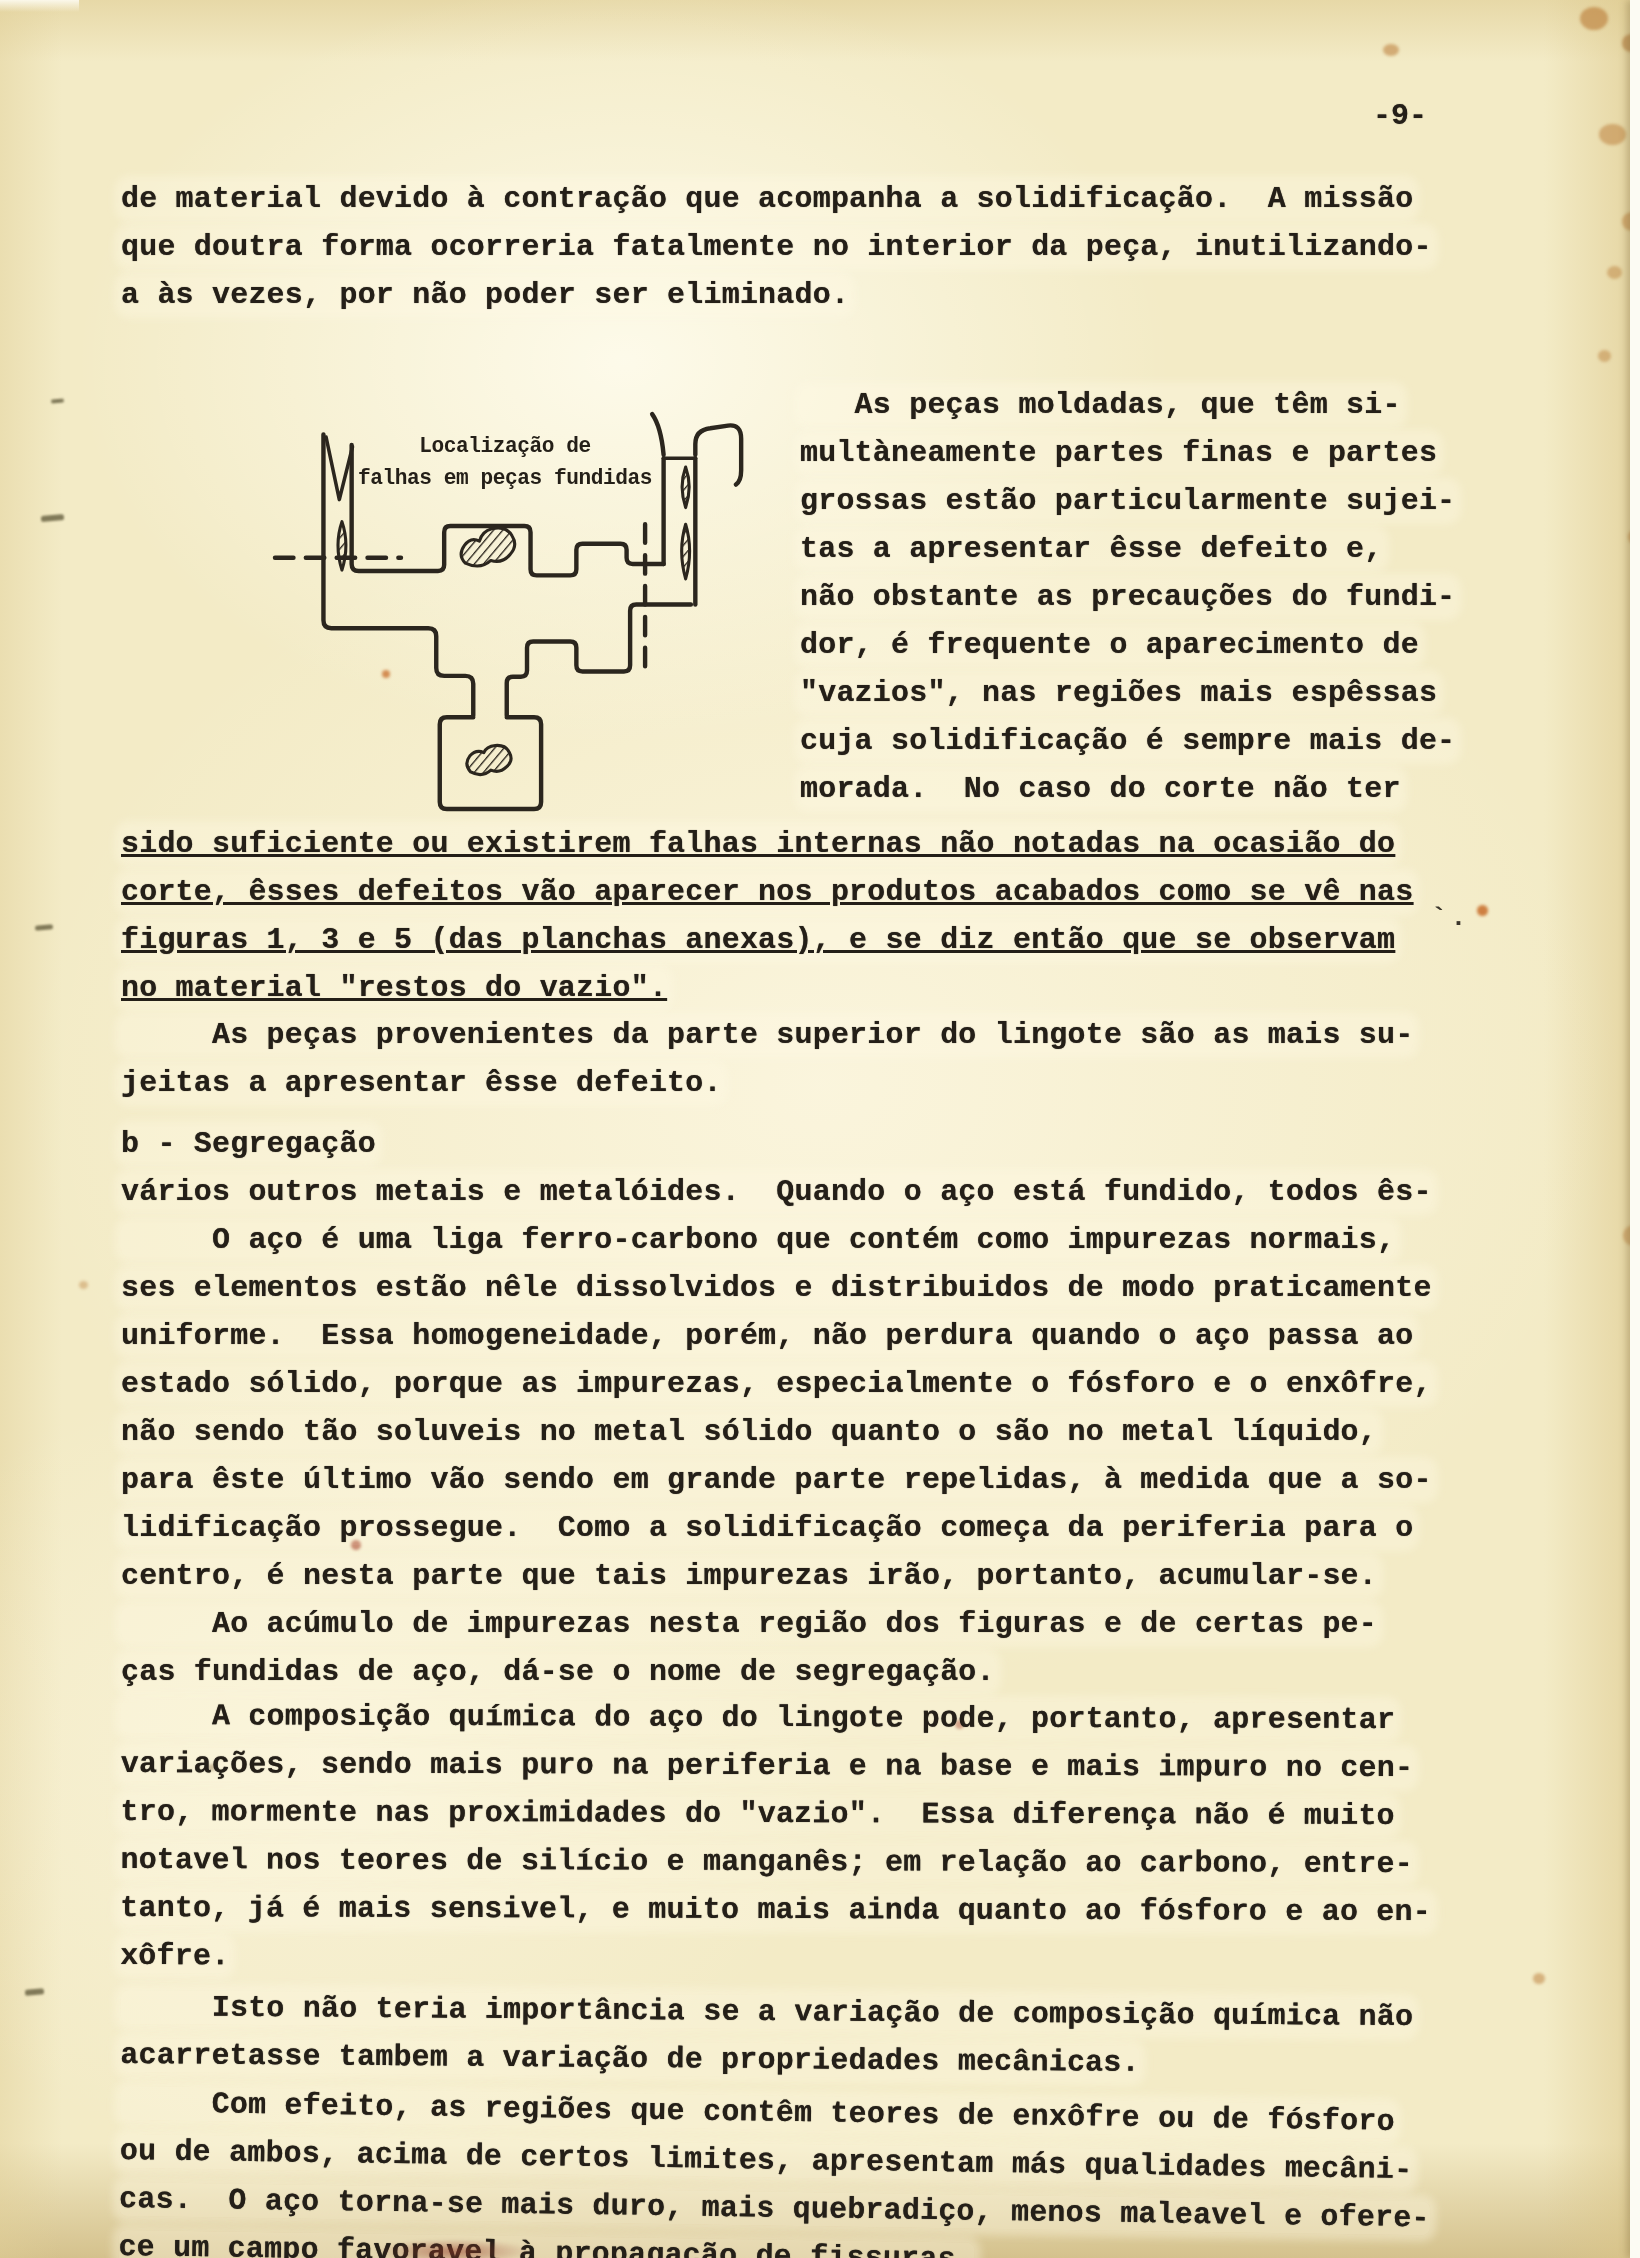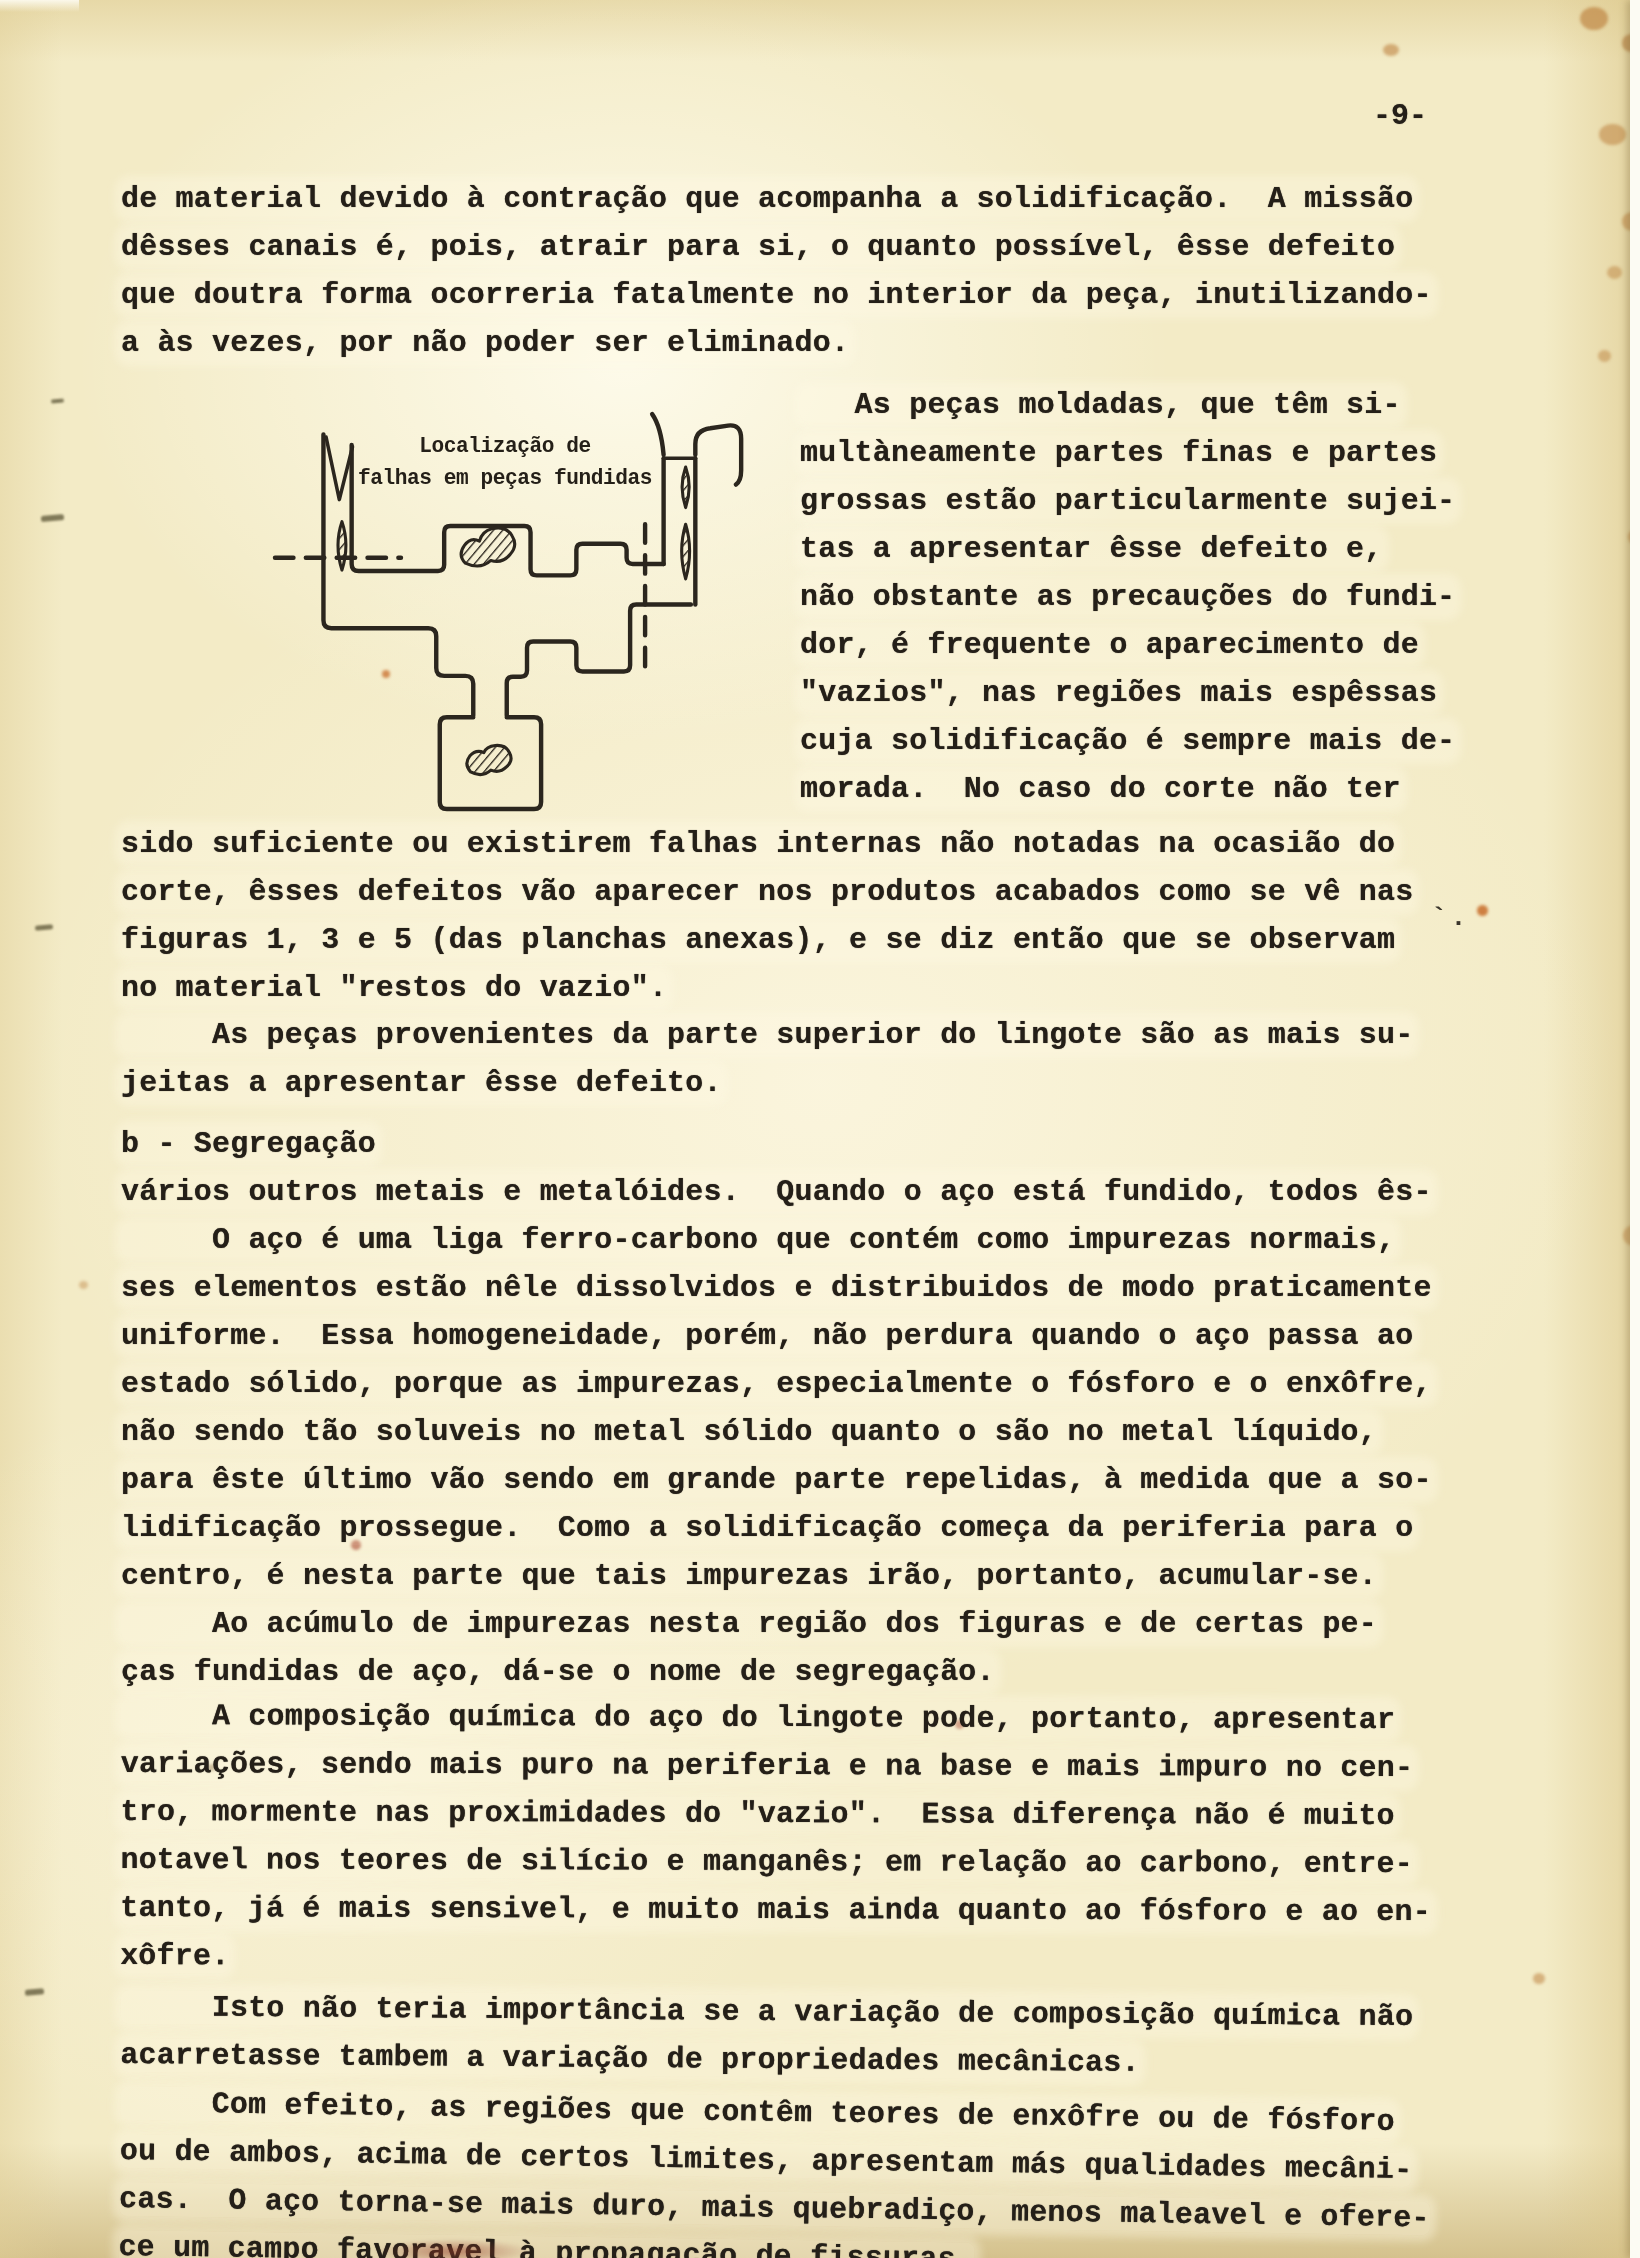--- a/index.html
+++ b/index.html
@@ -63,21 +63,20 @@
 
   <span class="pmark" style="left:51px;top:399px;width:13.2px;height:4.4px;"></span>
   <span class="pmark" style="left:41px;top:515px;width:23px;height:6.2px;"></span>
   <span class="pmark" style="left:35px;top:925px;width:17.6px;height:5.3px;"></span>
   <span class="pmark" style="left:25px;top:1989px;width:19.4px;height:6.2px;"></span>
 
   <div class="pagenum">-9-</div>
 
   <div class="textblock" style="left:121px;top:175px;">
       <div class="line"><span class="ink">de material devido à contração que acompanha a solidificação.  A missão</span></div>
-      <div class="line"><span class="ink">dêsses canais é, pois, atrair para si, o quanto possível, êsse defeito</span></div>
       <div class="line"><span class="ink">que doutra forma ocorreria fatalmente no interior da peça, inutilizando-</span></div>
       <div class="line"><span class="ink">a às vezes, por não poder ser eliminado.</span></div>
     </div>
 
   <svg style="position:absolute;left:221px;top:393px;" width="538" height="423" viewBox="0 0 610 480">
     <defs>
       <pattern id="hatch" width="8" height="8" patternUnits="userSpaceOnUse" patternTransform="rotate(40)">
         <line x1="0" y1="0" x2="0" y2="8" stroke="#2b261e" stroke-width="3"></line>
       </pattern>
     </defs>
@@ -120,21 +119,21 @@
       <div class="line"><span class="ink">multàneamente partes finas e partes</span></div>
       <div class="line"><span class="ink">grossas estão particularmente sujei-</span></div>
       <div class="line"><span class="ink">tas a apresentar êsse defeito e,</span></div>
       <div class="line"><span class="ink">não obstante as precauções do fundi-</span></div>
       <div class="line"><span class="ink">dor, é frequente o aparecimento de</span></div>
       <div class="line"><span class="ink">"vazios", nas regiões mais espêssas</span></div>
       <div class="line"><span class="ink">cuja solidificação é sempre mais de-</span></div>
       <div class="line"><span class="ink">morada.  No caso do corte não ter</span></div>
     </div>
 
-  <div class="textblock" style="left:121px;top:820px;">
+  <div class="textblock" style="left:121px;top:820px;text-decoration:underline;">
       <div class="line"><span class="ink">sido suficiente ou existirem falhas internas não notadas na ocasião do</span></div>
       <div class="line"><span class="ink">corte, êsses defeitos vão aparecer nos produtos acabados como se vê nas</span></div>
       <div class="line"><span class="ink">figuras 1, 3 e 5 (das planchas anexas), e se diz então que se observam</span></div>
       <div class="line"><span class="ink">no material "restos do vazio".</span></div>
     </div>
   <span class="stray">`.</span>
 
   <div class="textblock" style="left:121px;top:1011px;">
       <div class="line"><span class="ink">     As peças provenientes da parte superior do lingote são as mais su-</span></div>
       <div class="line"><span class="ink">jeitas a apresentar êsse defeito.</span></div>

